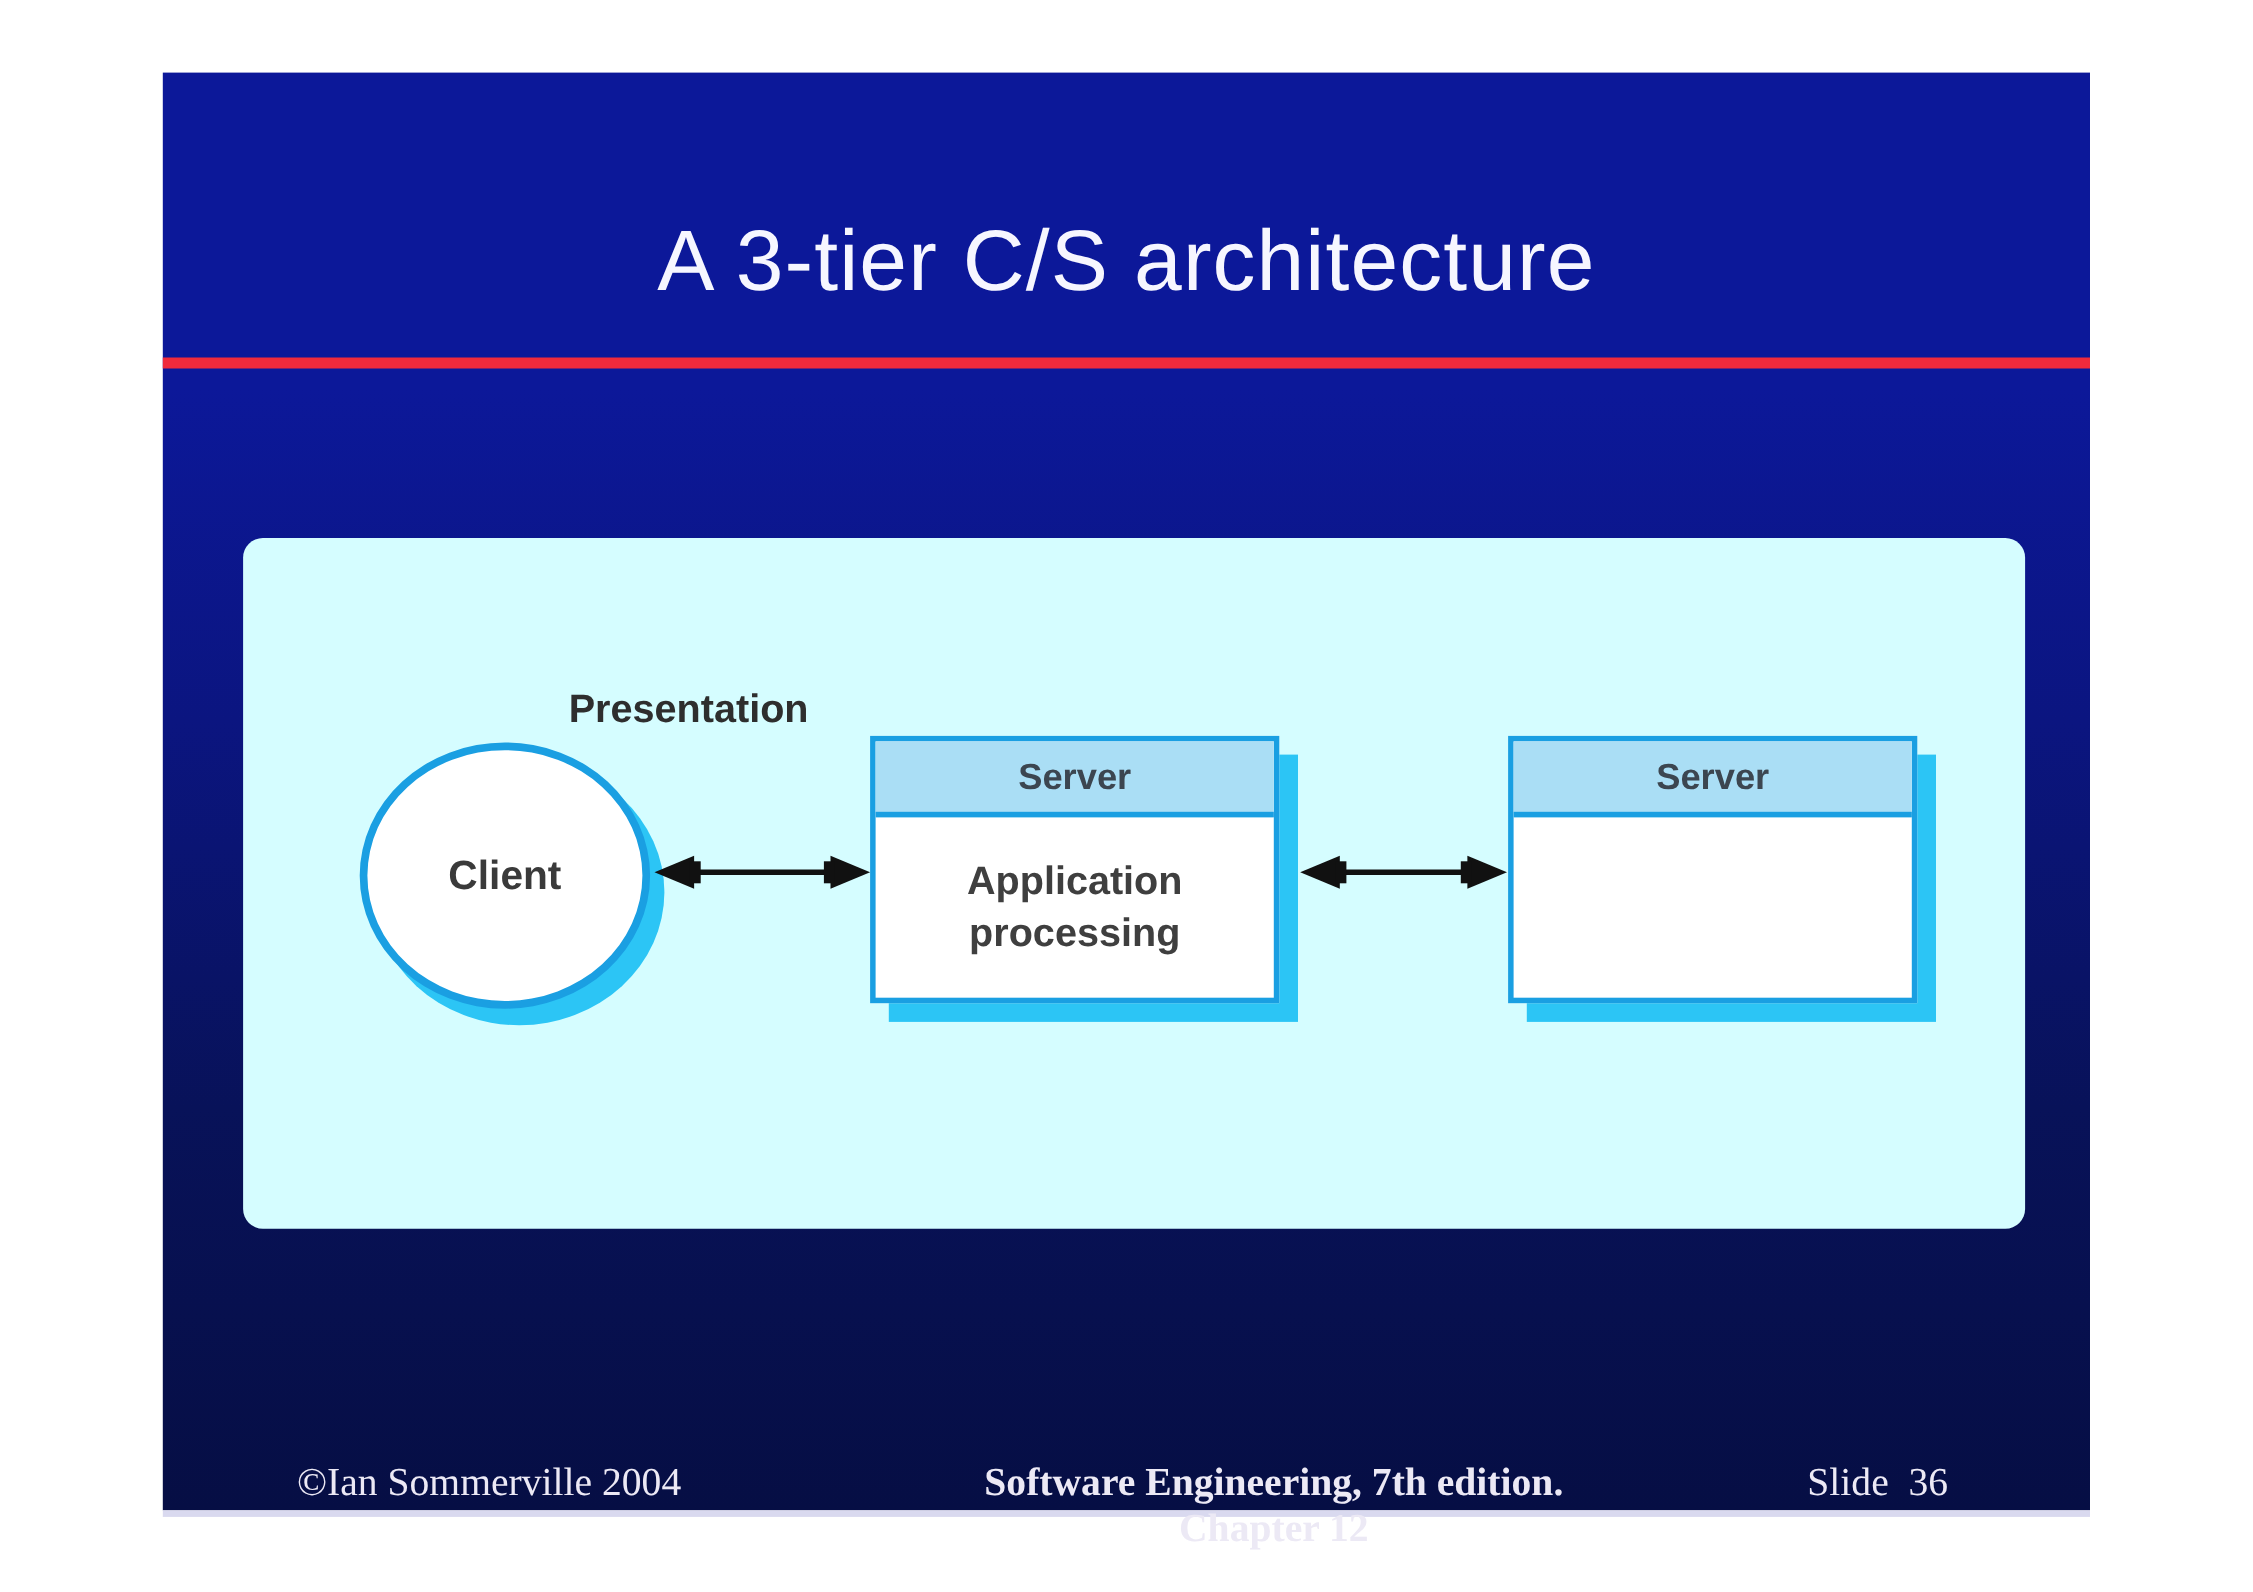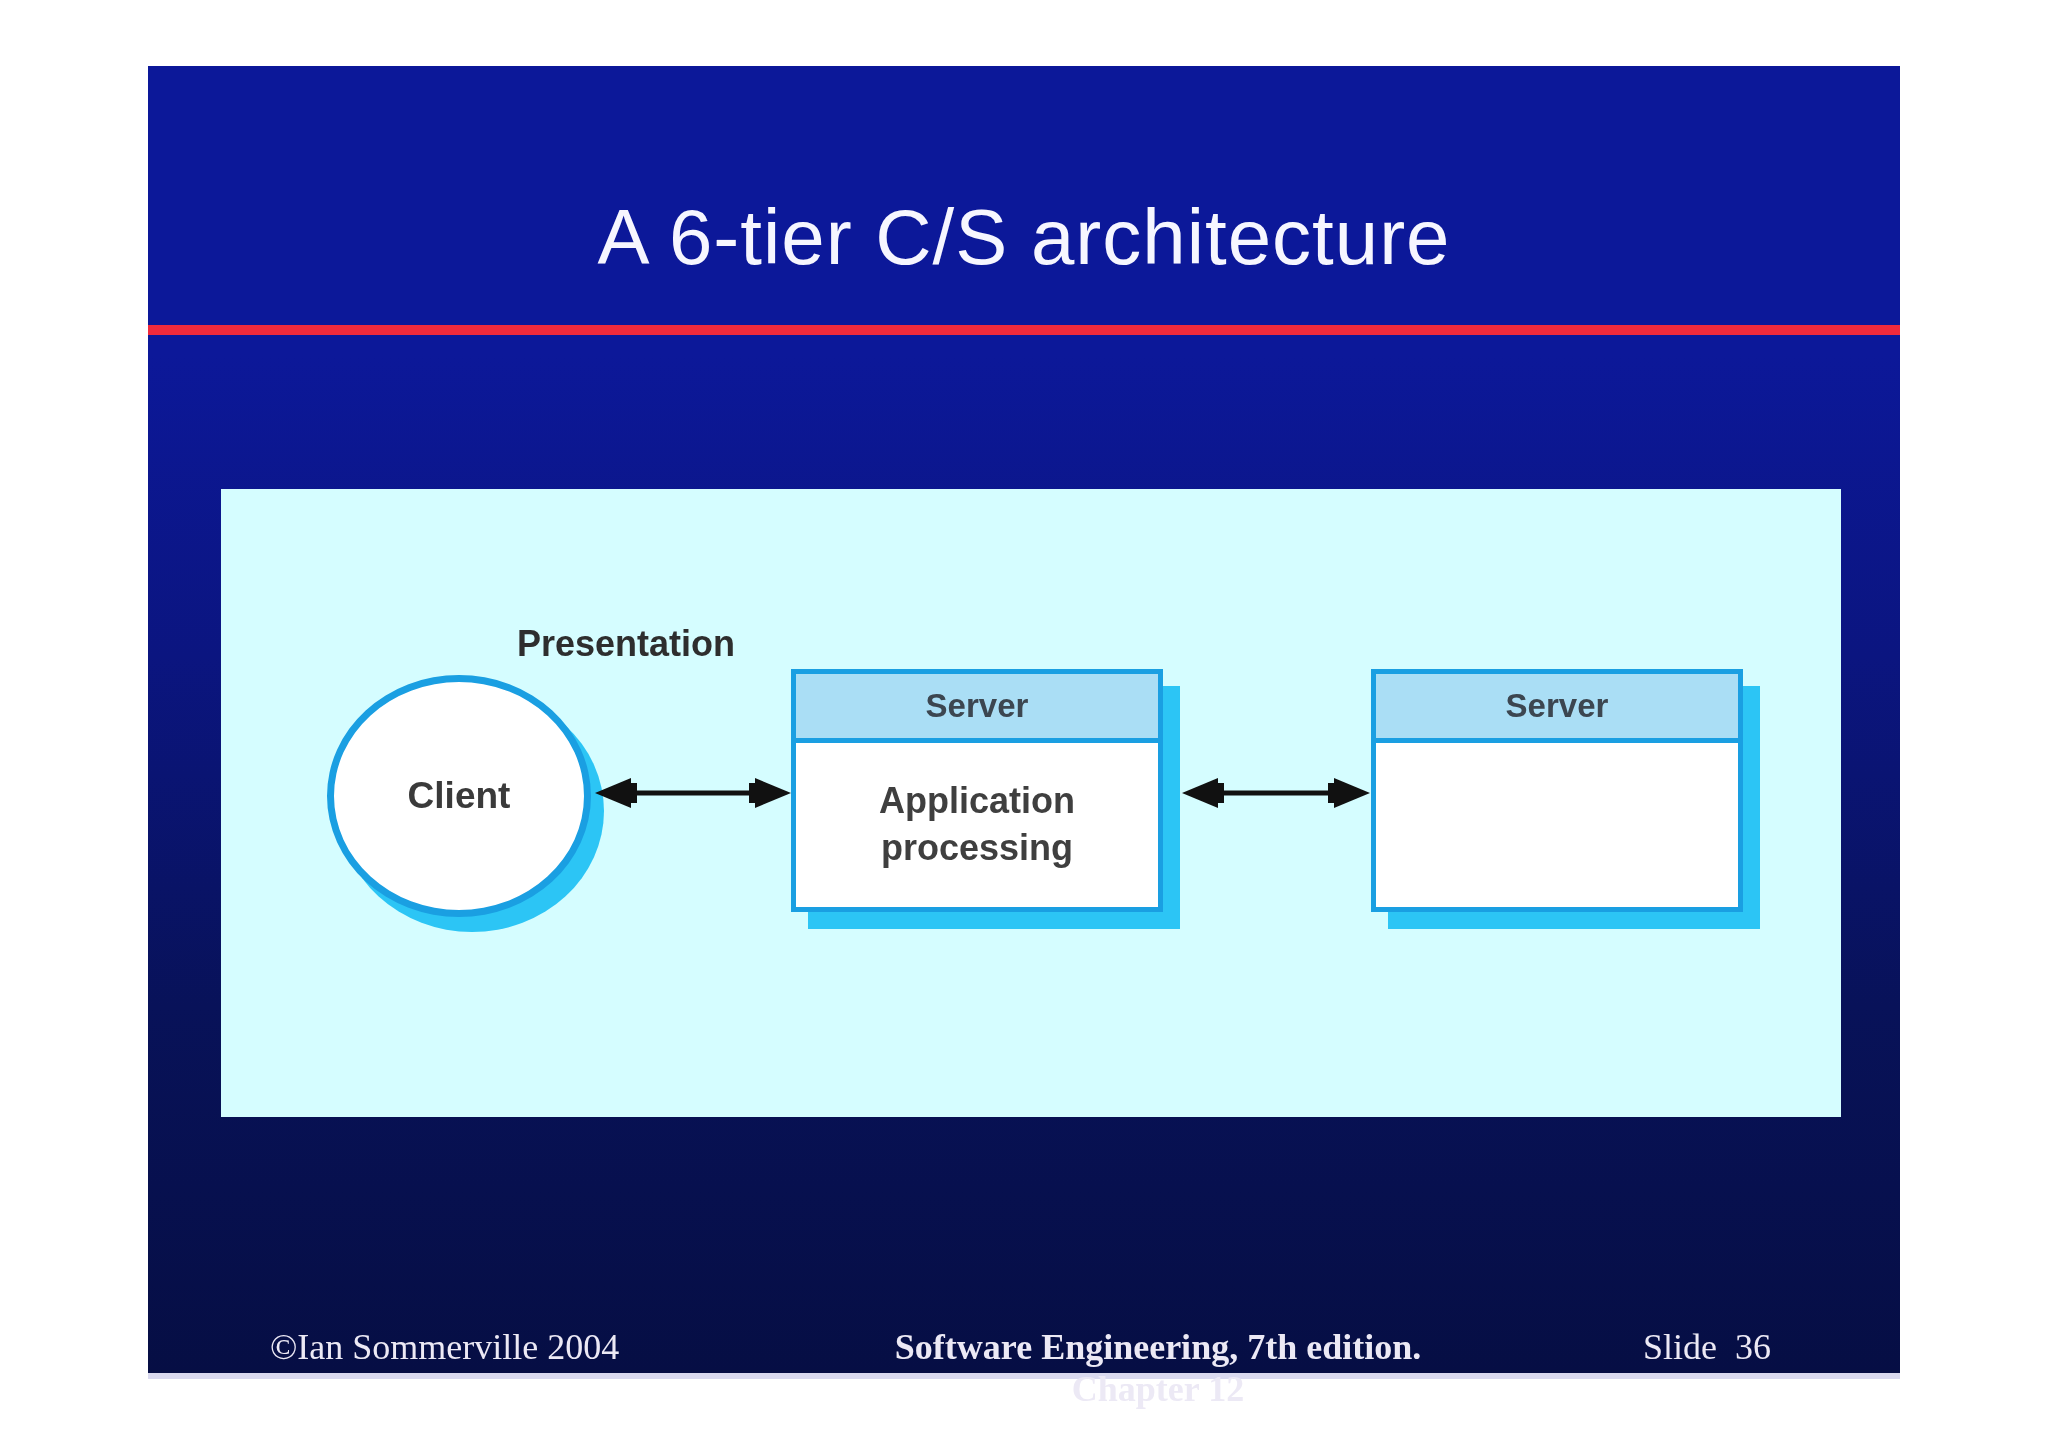--- a/index.html
+++ b/index.html
@@ -32,20 +32,21 @@
   }
 
   .red-rule {
     position:absolute; left:0; top:259px; width:100%; height:10px;
     background:var(--accent-red);
   }
 
   .diagram-panel {
     position:absolute; left:73px; top:423px; width:1620px; height:628px;
     background:var(--panel-bg);
+    border-radius:18px;
   }
 
   .presentation-label {
     position:absolute; left:255px; top:134px; width:300px;
     text-align:center;
     font-size:36px; font-weight:bold; color:#2e2e2e;
   }
 
   .client-circle {
     position:absolute; left:106px; top:186px; width:250px; height:228px;
@@ -104,21 +105,21 @@
     font-size:36px; color:var(--footer-color);
     white-space:pre;
   }
 </style>
 </head>
 <body>
 
 <div class="page">
   <div class="slide">
 
-    <div class="slide-title">A 6-tier C/S architecture</div>
+    <div class="slide-title">A 3-tier C/S architecture</div>
 
     <div class="red-rule"></div>
 
     <div class="diagram-panel">
 
       <div class="presentation-label">Presentation</div>
 
       <div class="client-circle">
         <span class="client-label">Client</span>
       </div>

